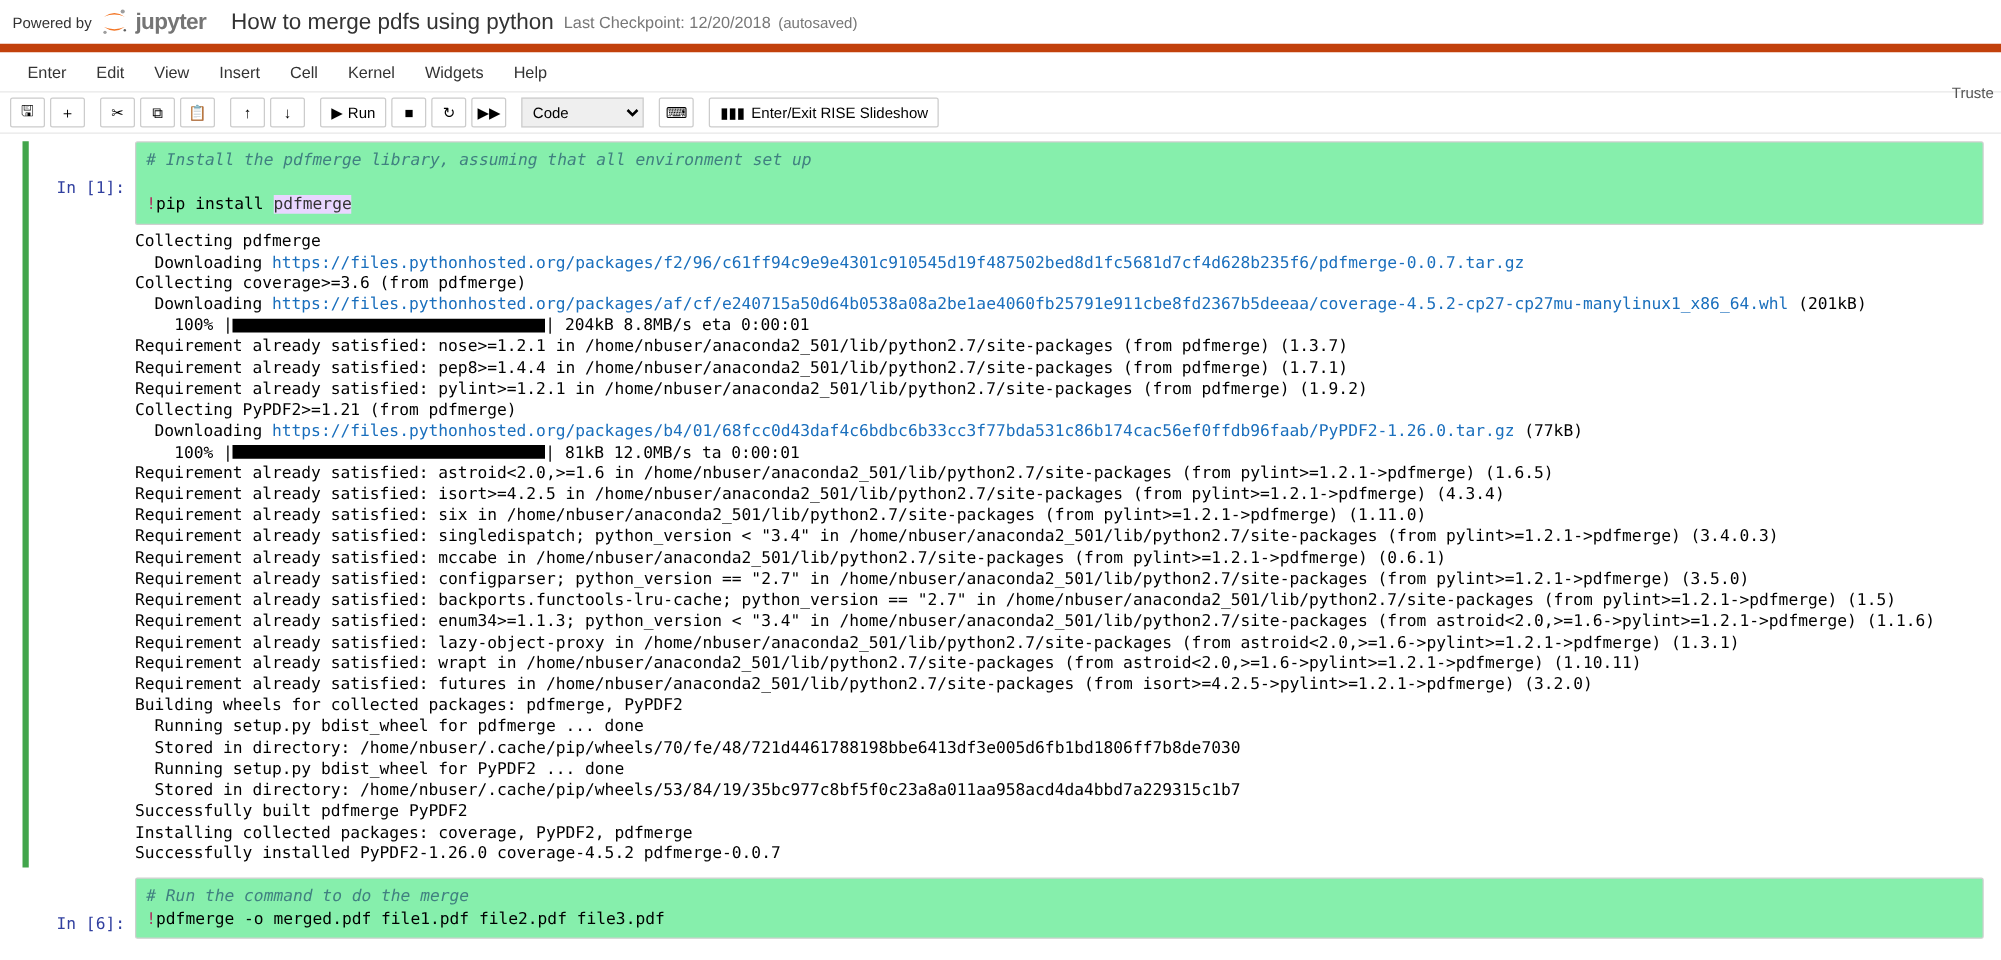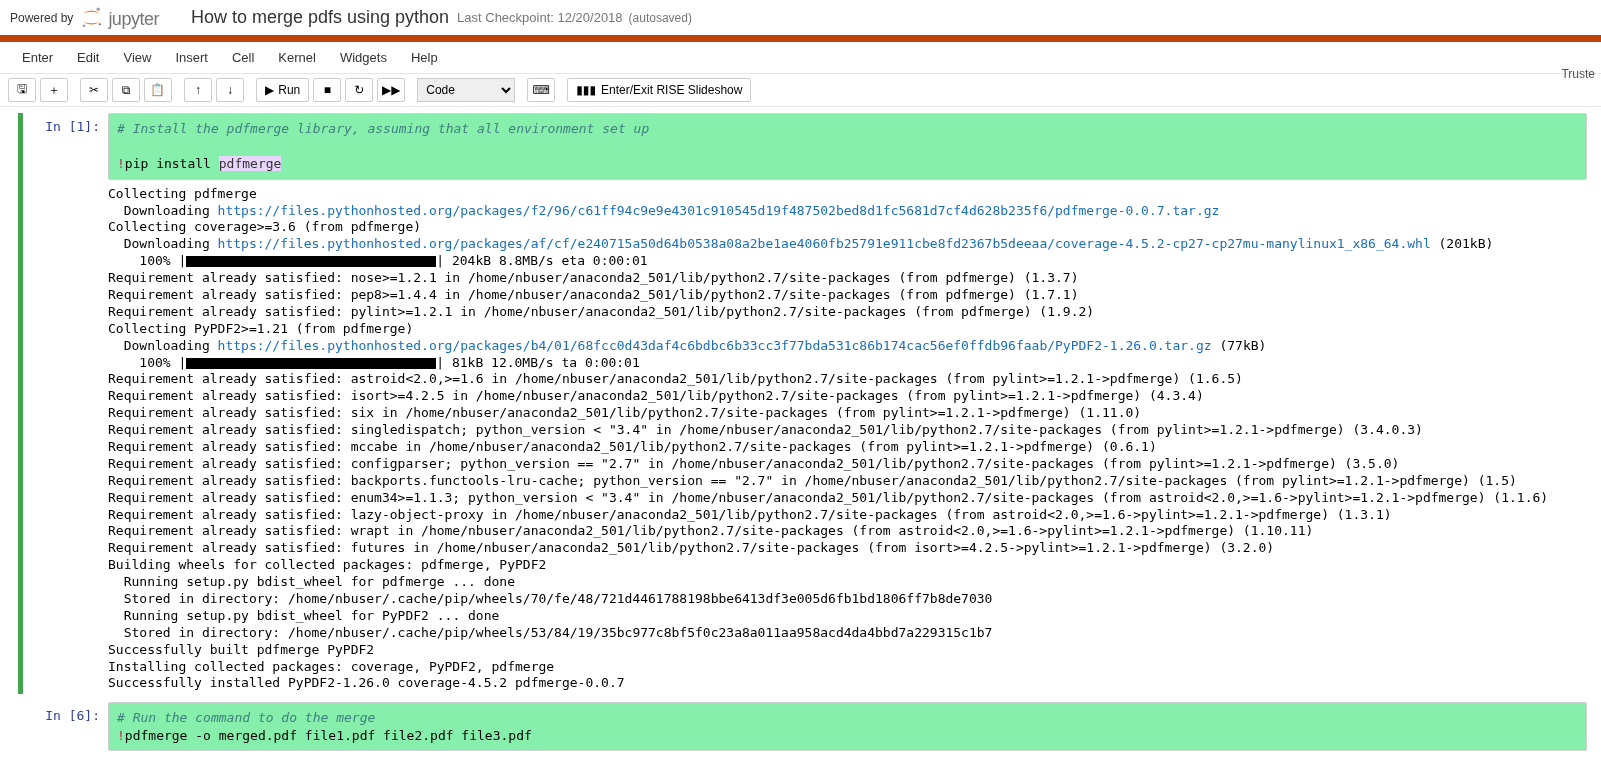--- a/index.html
+++ b/index.html
@@ -1,37 +1,37 @@
 <!DOCTYPE html>
 <html><head>
 <meta charset="utf-8">
 <style>
 * { margin:0; padding:0; box-sizing:border-box; }
 body { font-family:"Helvetica Neue",Helvetica,Arial,sans-serif; font-size:13px; color:#333; background:#fff; width:1601px; }
 .header { display:flex; align-items:center; padding:5px 10px; border-bottom:7px solid #c2410c; }
 .powered { color:#333; font-size:12px; margin-right:6px; }
-.jupyter-logo { display:flex; align-items:flex-end; margin-right:32px; }
+.jupyter-logo { display:flex; align-items:center; margin-right:20px;font-weight:bold; }
 .jupyter-logo svg { width:25px; height:25px; }
 .jupyter-text { margin-left:4px; font-size:18px; color:#757575; letter-spacing:-0.5px; }
 .nb-title { font-size:18px; color:#333; margin-right:8px; }
 .checkpoint { color:#777; font-size:13px; margin-right:6px; }
 .autosaved { color:#777; font-size:12px;text-align:center; }
 .menubar { display:flex; align-items:center; padding:2px 10px; border-bottom:1px solid #e7e7e7; background:#fff; position:relative; }
 .menu-item { padding:6px 12px; color:#333; font-size:13px; cursor:pointer; }
 .trusted { position:absolute; right:6px; color:#555; font-size:12px;margin-top:33px; }
 .toolbar { display:flex; align-items:center; padding:4px 8px; border-bottom:1px solid #e7e7e7; gap:4px; }
 .tb-btn { border:1px solid #ccc; background:#fff; width:28px; height:24px; display:inline-flex; align-items:center; justify-content:center; cursor:pointer; font-size:12px; border-radius:2px; }
 .tb-run { border:1px solid #ccc; background:#fff; height:24px; padding:0 8px; display:inline-flex; align-items:center; cursor:pointer; font-size:12px; gap:4px; border-radius:2px; }
 .tb-sep { width:4px; }
 .celltype { height:24px; border:1px solid #ccc; font-size:12px; padding:0 4px; width:98px; }
 .slideshow-btn { border:1px solid #ccc; background:#fff; height:24px; padding:0 8px; display:inline-flex; align-items:center; cursor:pointer; font-size:12px; gap:5px; border-radius:2px; }
 .notebook { padding:6px 0 20px 0; }
 .cell { display:flex; margin:0 0 8px 18px; position:relative; }
 .cell.running::before { content:""; position:absolute; left:0; top:0; bottom:0; width:5px; background:#42a54b; }
-.prompt { width:90px; text-align:right; padding:6px 8px 6px 0; font-family:monospace; font-size:13px; color:#303F9F; flex-shrink:0; }
+.prompt { width:90px; text-align:right; padding:6px 8px 6px 0; font-family:monospace; font-size:13px; color:#303F9F; flex-shrink:0;margin-top:24px; }
 .prompt span.in { color:#303F9F; }
 .cell-body { flex:1; margin-right:14px; }
 .input-area { border:1px solid #cfcfcf; background:#86efac; border-radius:2px; padding:6px 8px; font-family:monospace; font-size:13px; line-height:1.35; white-space:pre; overflow-x:auto; }
 .c-comment { color:#408080; font-style:italic; }
 .c-bang { color:#b03060; font-weight:normal; }
 .c-cmd { color:#000; }
 .c-lib { background:#e8d6ff; }
 .output-area { padding:6px 0 2px 0; font-family:monospace; font-size:13px; line-height:1.3; white-space:pre; color:#000; }
 .output-area a { color:#1a6fbd; text-decoration:none; }
 .progress-bar { display:inline-block; width:250px; height:11px; background:#000; vertical-align:middle; }

